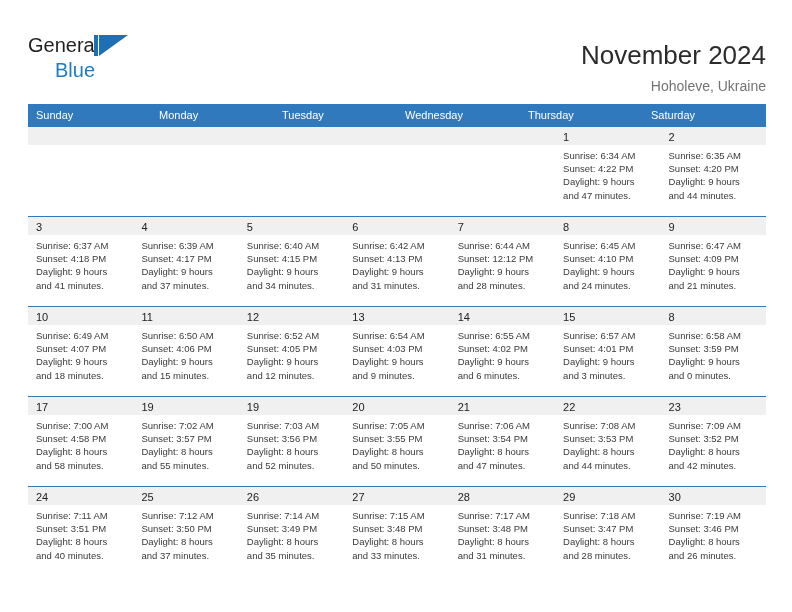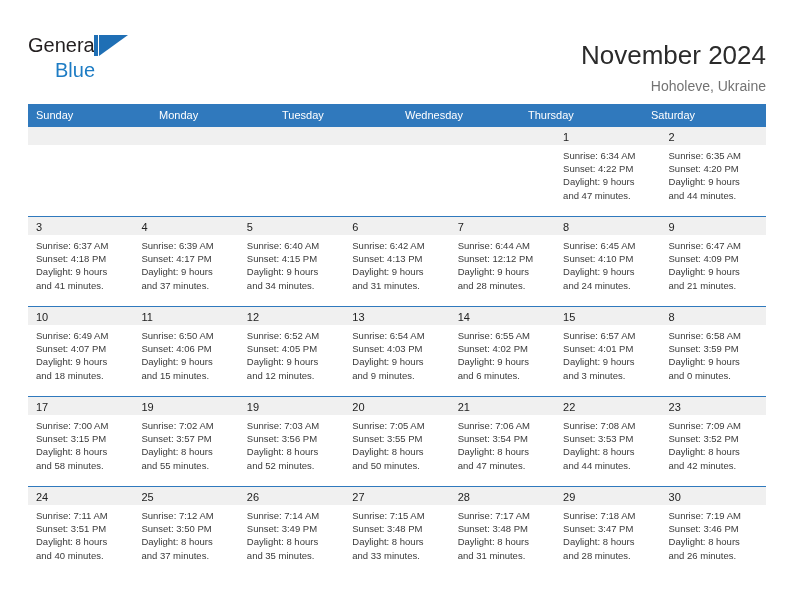--- a/index.html
+++ b/index.html
@@ -390,21 +390,21 @@
             <div class="info-line">and 0 minutes.</div>
           </div>
         </div>
     </div>
 
     <div class="week-row">
       <div class="day-cell">
           <div class="day-num-band"><span class="day-num">17</span></div>
           <div class="day-info">
             <div class="info-line">Sunrise: 7:00 AM</div>
-            <div class="info-line">Sunset: 3:15 PM</div>
+            <div class="info-line">Sunset: 4:58 PM</div>
             <div class="info-line">Daylight: 8 hours</div>
             <div class="info-line">and 58 minutes.</div>
           </div>
         </div>
       <div class="day-cell">
           <div class="day-num-band"><span class="day-num">19</span></div>
           <div class="day-info">
             <div class="info-line">Sunrise: 7:02 AM</div>
             <div class="info-line">Sunset: 3:57 PM</div>
             <div class="info-line">Daylight: 8 hours</div>

